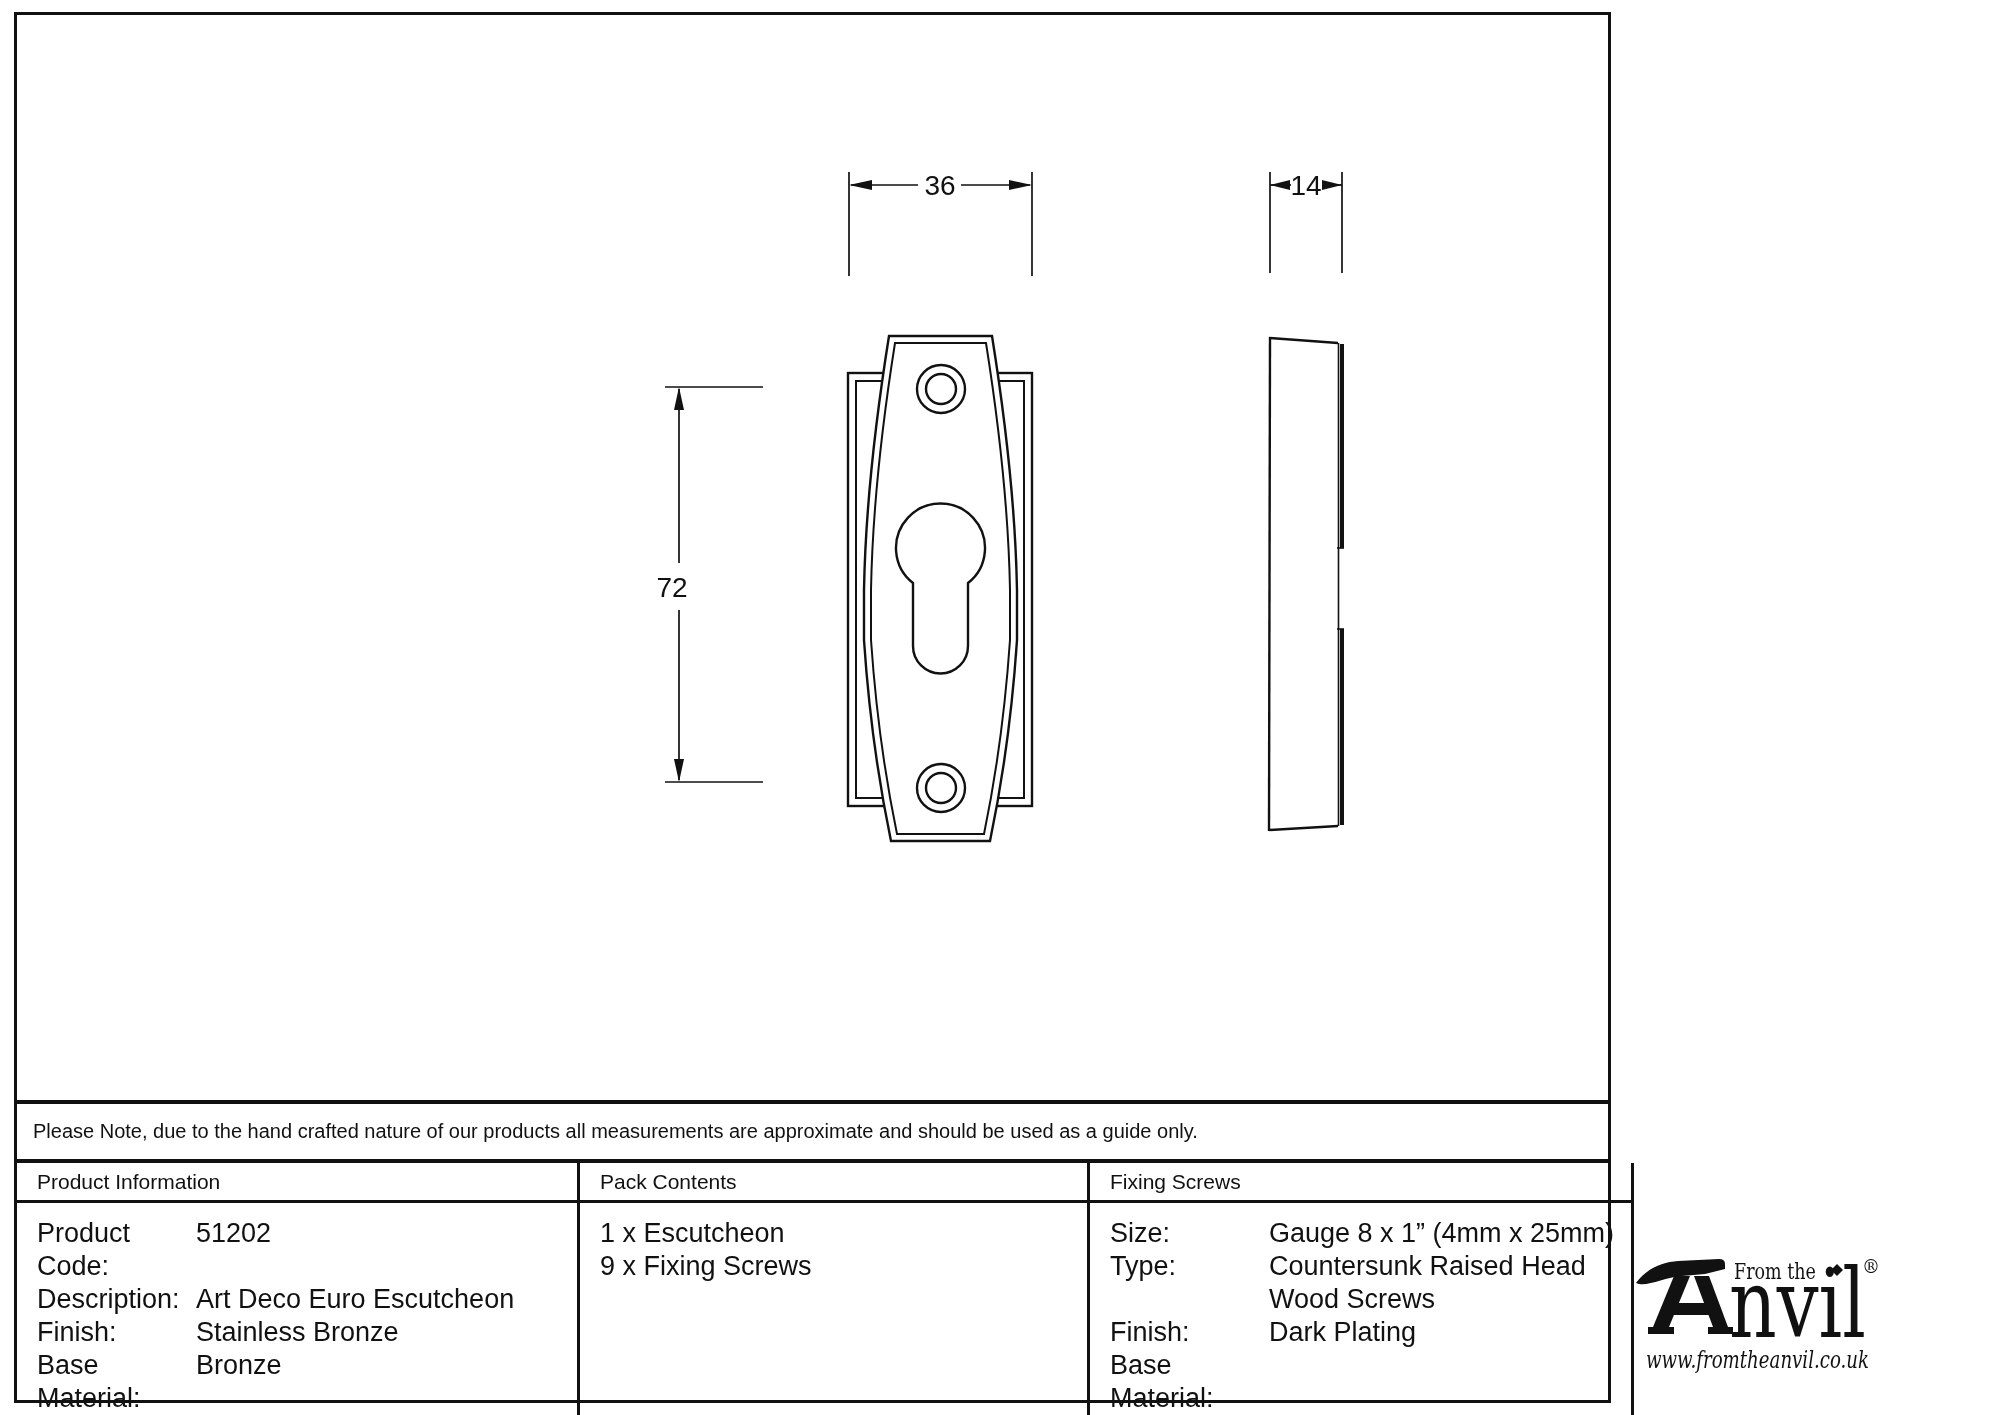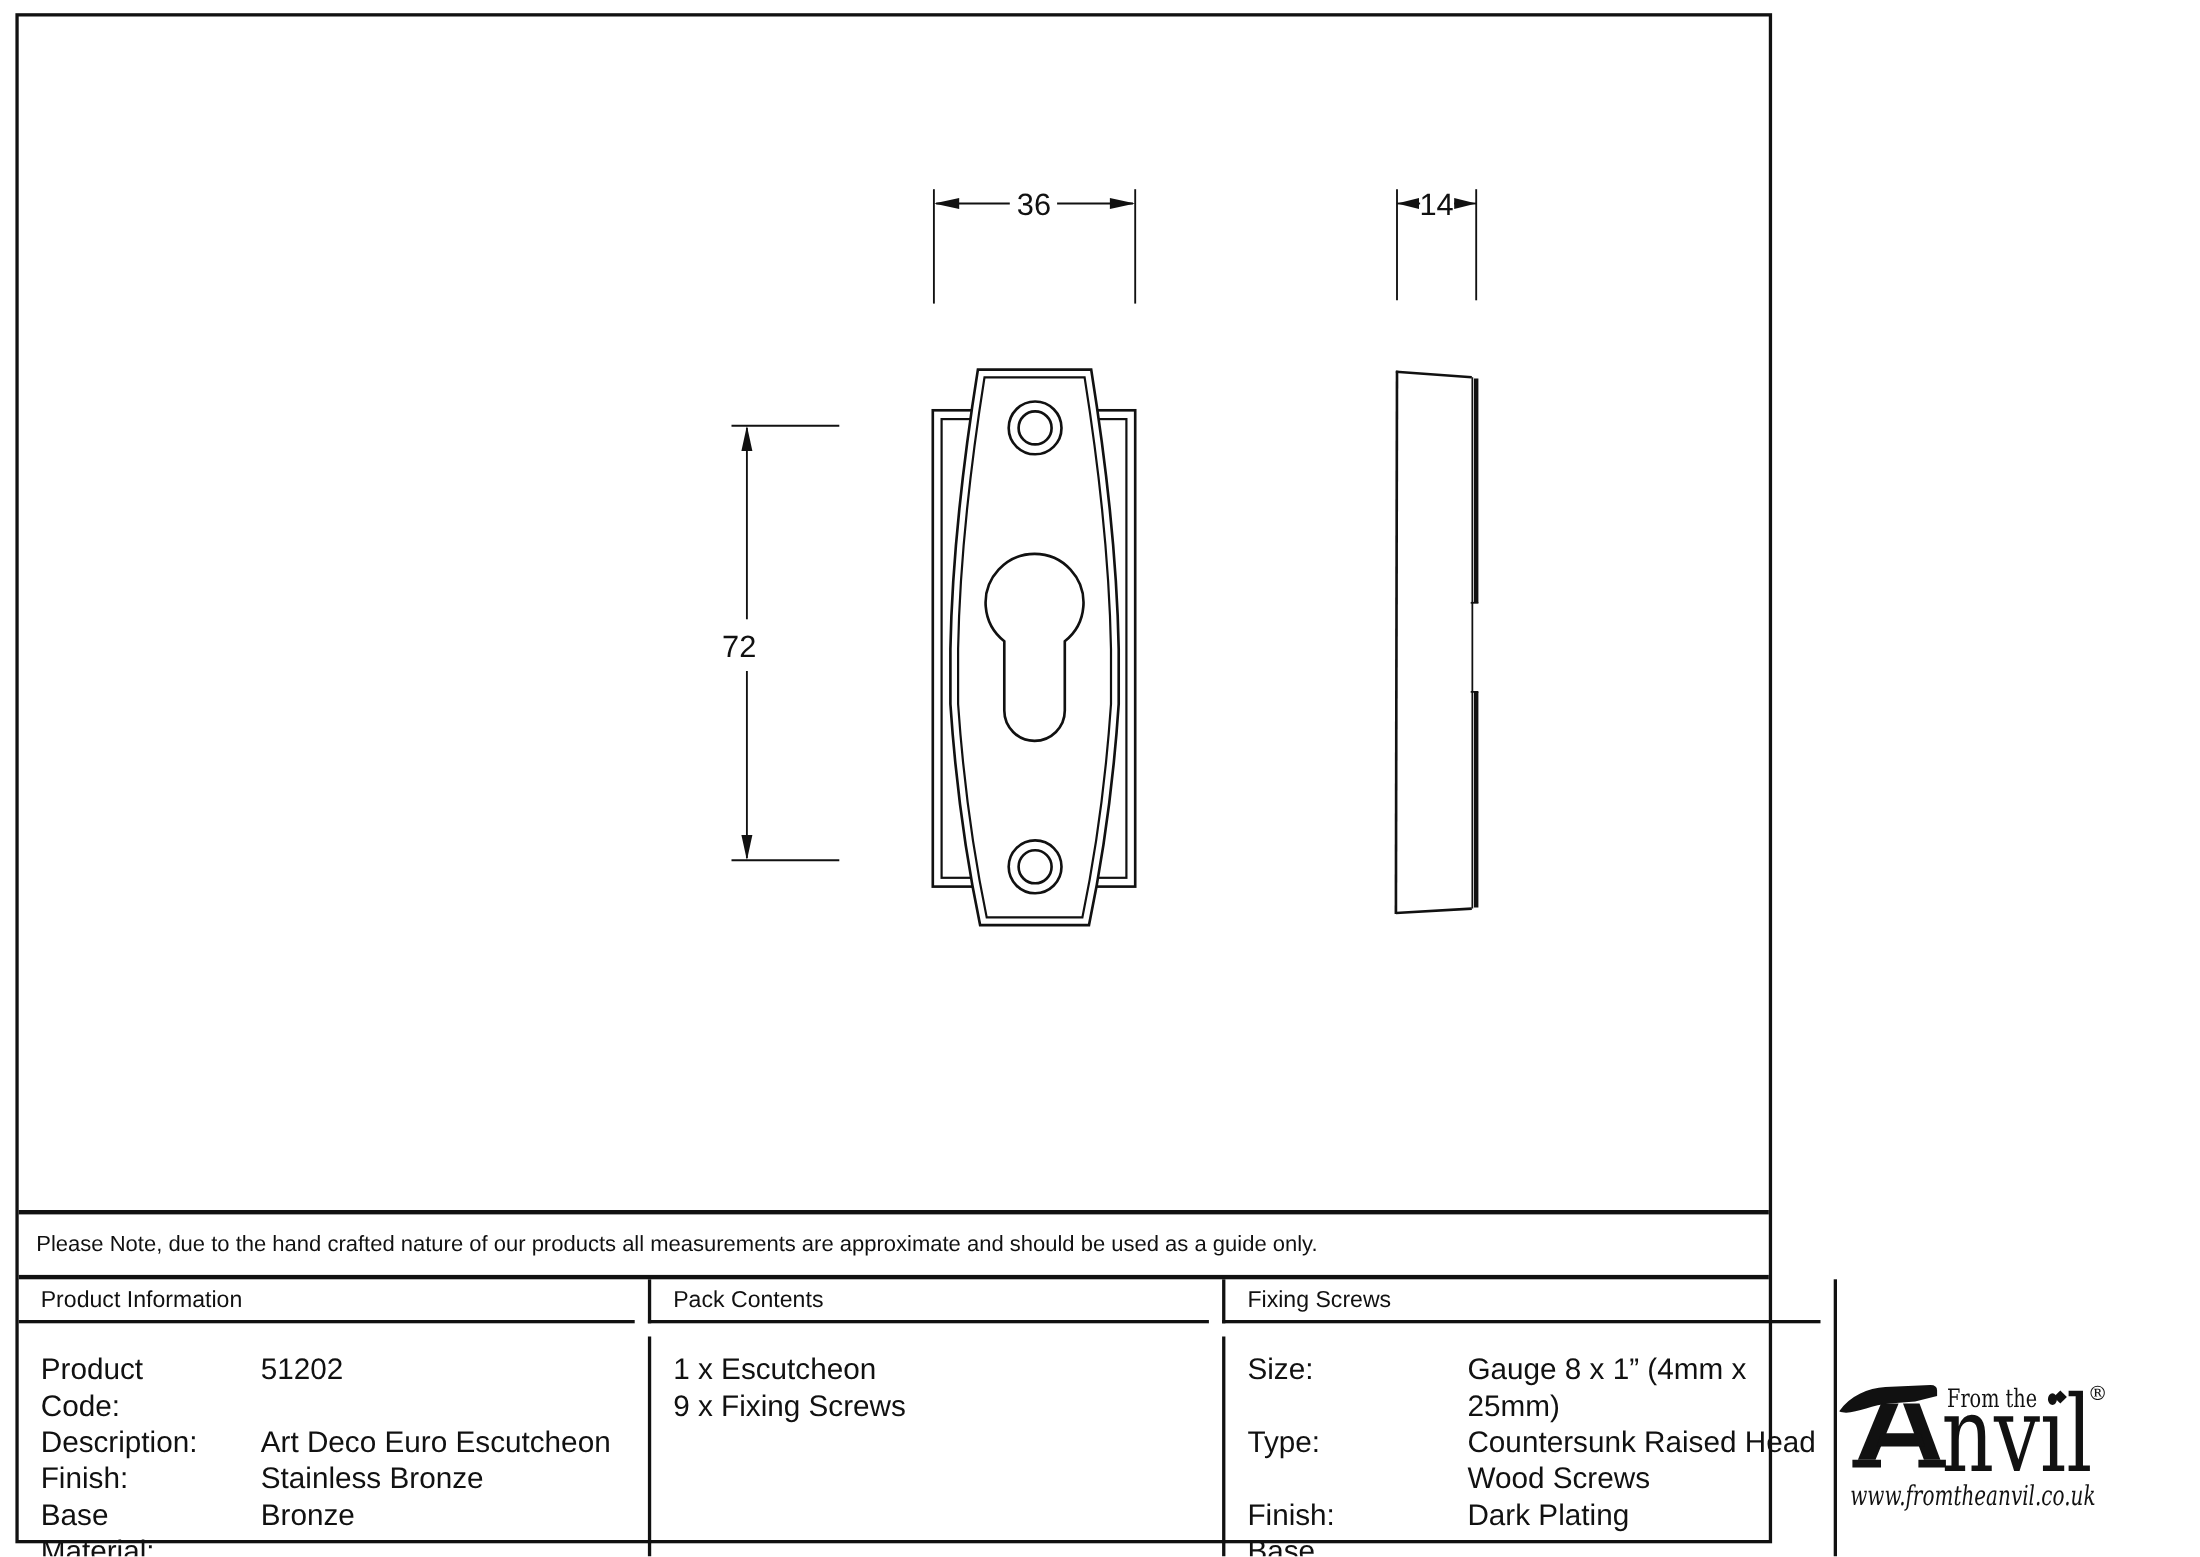--- a/index.html
+++ b/index.html
@@ -26,34 +26,33 @@
     display:flex;align-items:center;
     padding-left:16px;
     font-size:20px;
     text-align:right;
   }
   .spec-table{
     flex:0 0 auto;height:237px;
     display:grid;
     grid-template-columns:560px 510px 544px 1fr;
     grid-template-rows:40px 1fr;
-    gap:12px;
   }
   .cell{box-sizing:border-box;}
   .th{
     display:flex;align-items:center;
     padding-left:20px;
     border-bottom:3px solid #111;
     font-size:21px;
   }
   .bl{border-left:3px solid #111;}
   .tbody{padding:14px 0 0 20px;font-size:27px;line-height:33px;}
   .kv{display:flex;}
   .kv .k{width:159px;flex:0 0 auto;}
-  .kv .v{flex:1 1 auto;margin-left:41px;}
+  .kv .v{flex:1 1 auto;}
   .logo-cell{
     grid-column:4;grid-row:1 / 3;
     display:flex;justify-content:center;
     padding-top:92px;
   }
   .logo-svg{width:260px;height:126px;}
   .logo-serif{font-family:"DejaVu Serif","Liberation Serif",serif;fill:#111;}
 </style>
 </head>
 <body>

